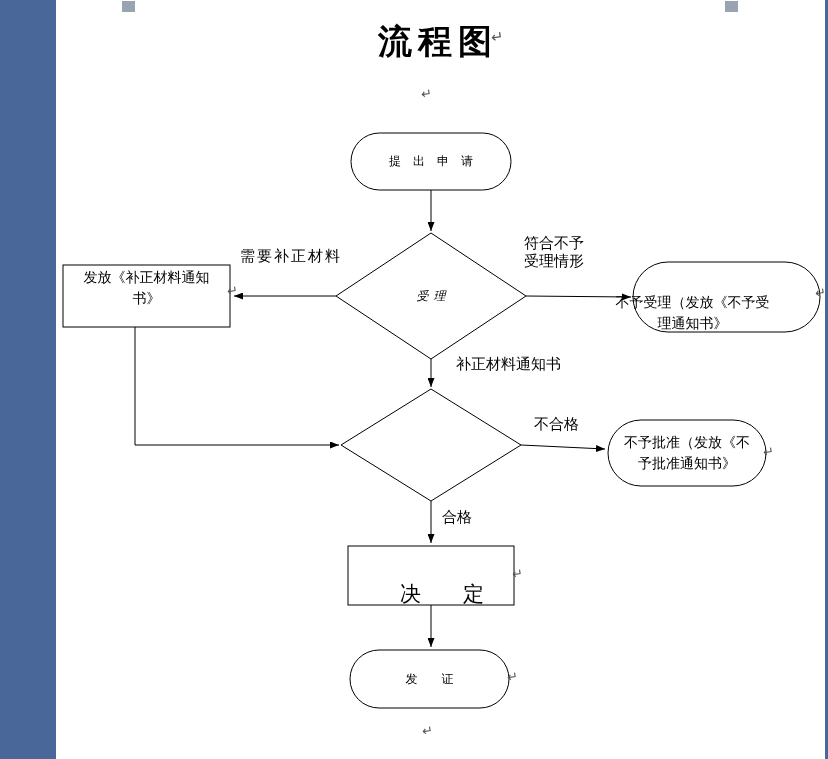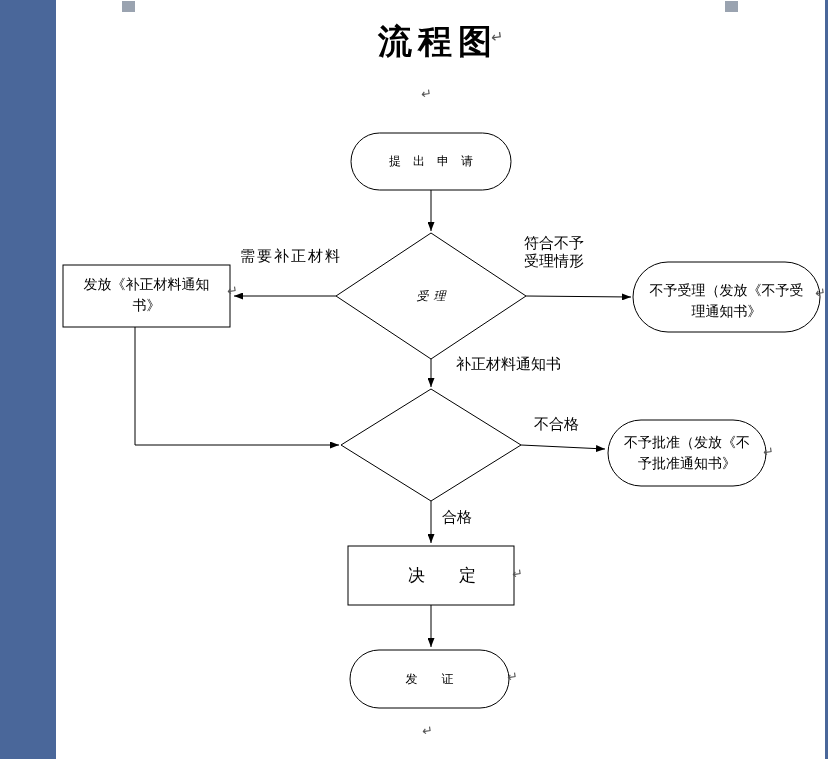--- a/index.html
+++ b/index.html
@@ -25,25 +25,25 @@
   }
   .node-label{
     position:absolute;display:flex;align-items:center;justify-content:center;
     text-align:center;font-size:12px;line-height:21px;
   }
   .node-label.small{font-size:14px;}
   .ls-wide{letter-spacing:12px;margin-right:-12px;}
   .ls-mid{letter-spacing:5px;margin-right:-5px;}
   #lbl-start{left:323px;top:133px;width:160px;height:57px;}
   #lbl-accept{left:308px;top:233px;width:190px;height:126px;font-style:italic;}
-  #lbl-supplement{left:35px;top:265px;width:167px;height:46px;padding:7px 17px;box-sizing:content-box;width:133px;align-items:center;}
-  #lbl-reject-accept{left:605px;top:262px;width:157px;height:70px;padding:4px 15px;}
+  #lbl-supplement{left:35px;top:265px;width:167px;height:46px;padding:0 17px;box-sizing:content-box;width:133px;align-items:center;}
+  #lbl-reject-accept{left:571px;top:262px;width:157px;height:70px;padding:16px 15px;}
   #lbl-review{left:313px;top:389px;width:180px;height:112px;}
   #lbl-reject-approve{left:580px;top:420px;width:134px;height:66px;padding:0 12px;justify-content:flex-end;}
-  #lbl-decision{left:320px;top:546px;width:188px;height:59px;font-size:17px;}
+  #lbl-decision{left:320px;top:546px;width:188px;height:59px;font-size:21px;align-items:flex-end;}
   #lbl-certificate{left:322px;top:650px;width:159px;height:58px;align-items:center;}
   .edge-label{position:absolute;font-size:15px;line-height:18px;white-space:pre-line;}
   #edge-need-supplement{left:212px;top:247px;letter-spacing:2px;}
   #edge-meets-rejection{left:496px;top:234px;}
   #edge-materials-ok{left:428px;top:355px;}
   #edge-after-supplement{left:142px;top:394px;letter-spacing:2px;}
   #edge-unqualified{left:506px;top:415px;}
   #edge-qualified{left:414px;top:508px;}
   .fmark{
     position:absolute;font-size:13px;color:#555;

